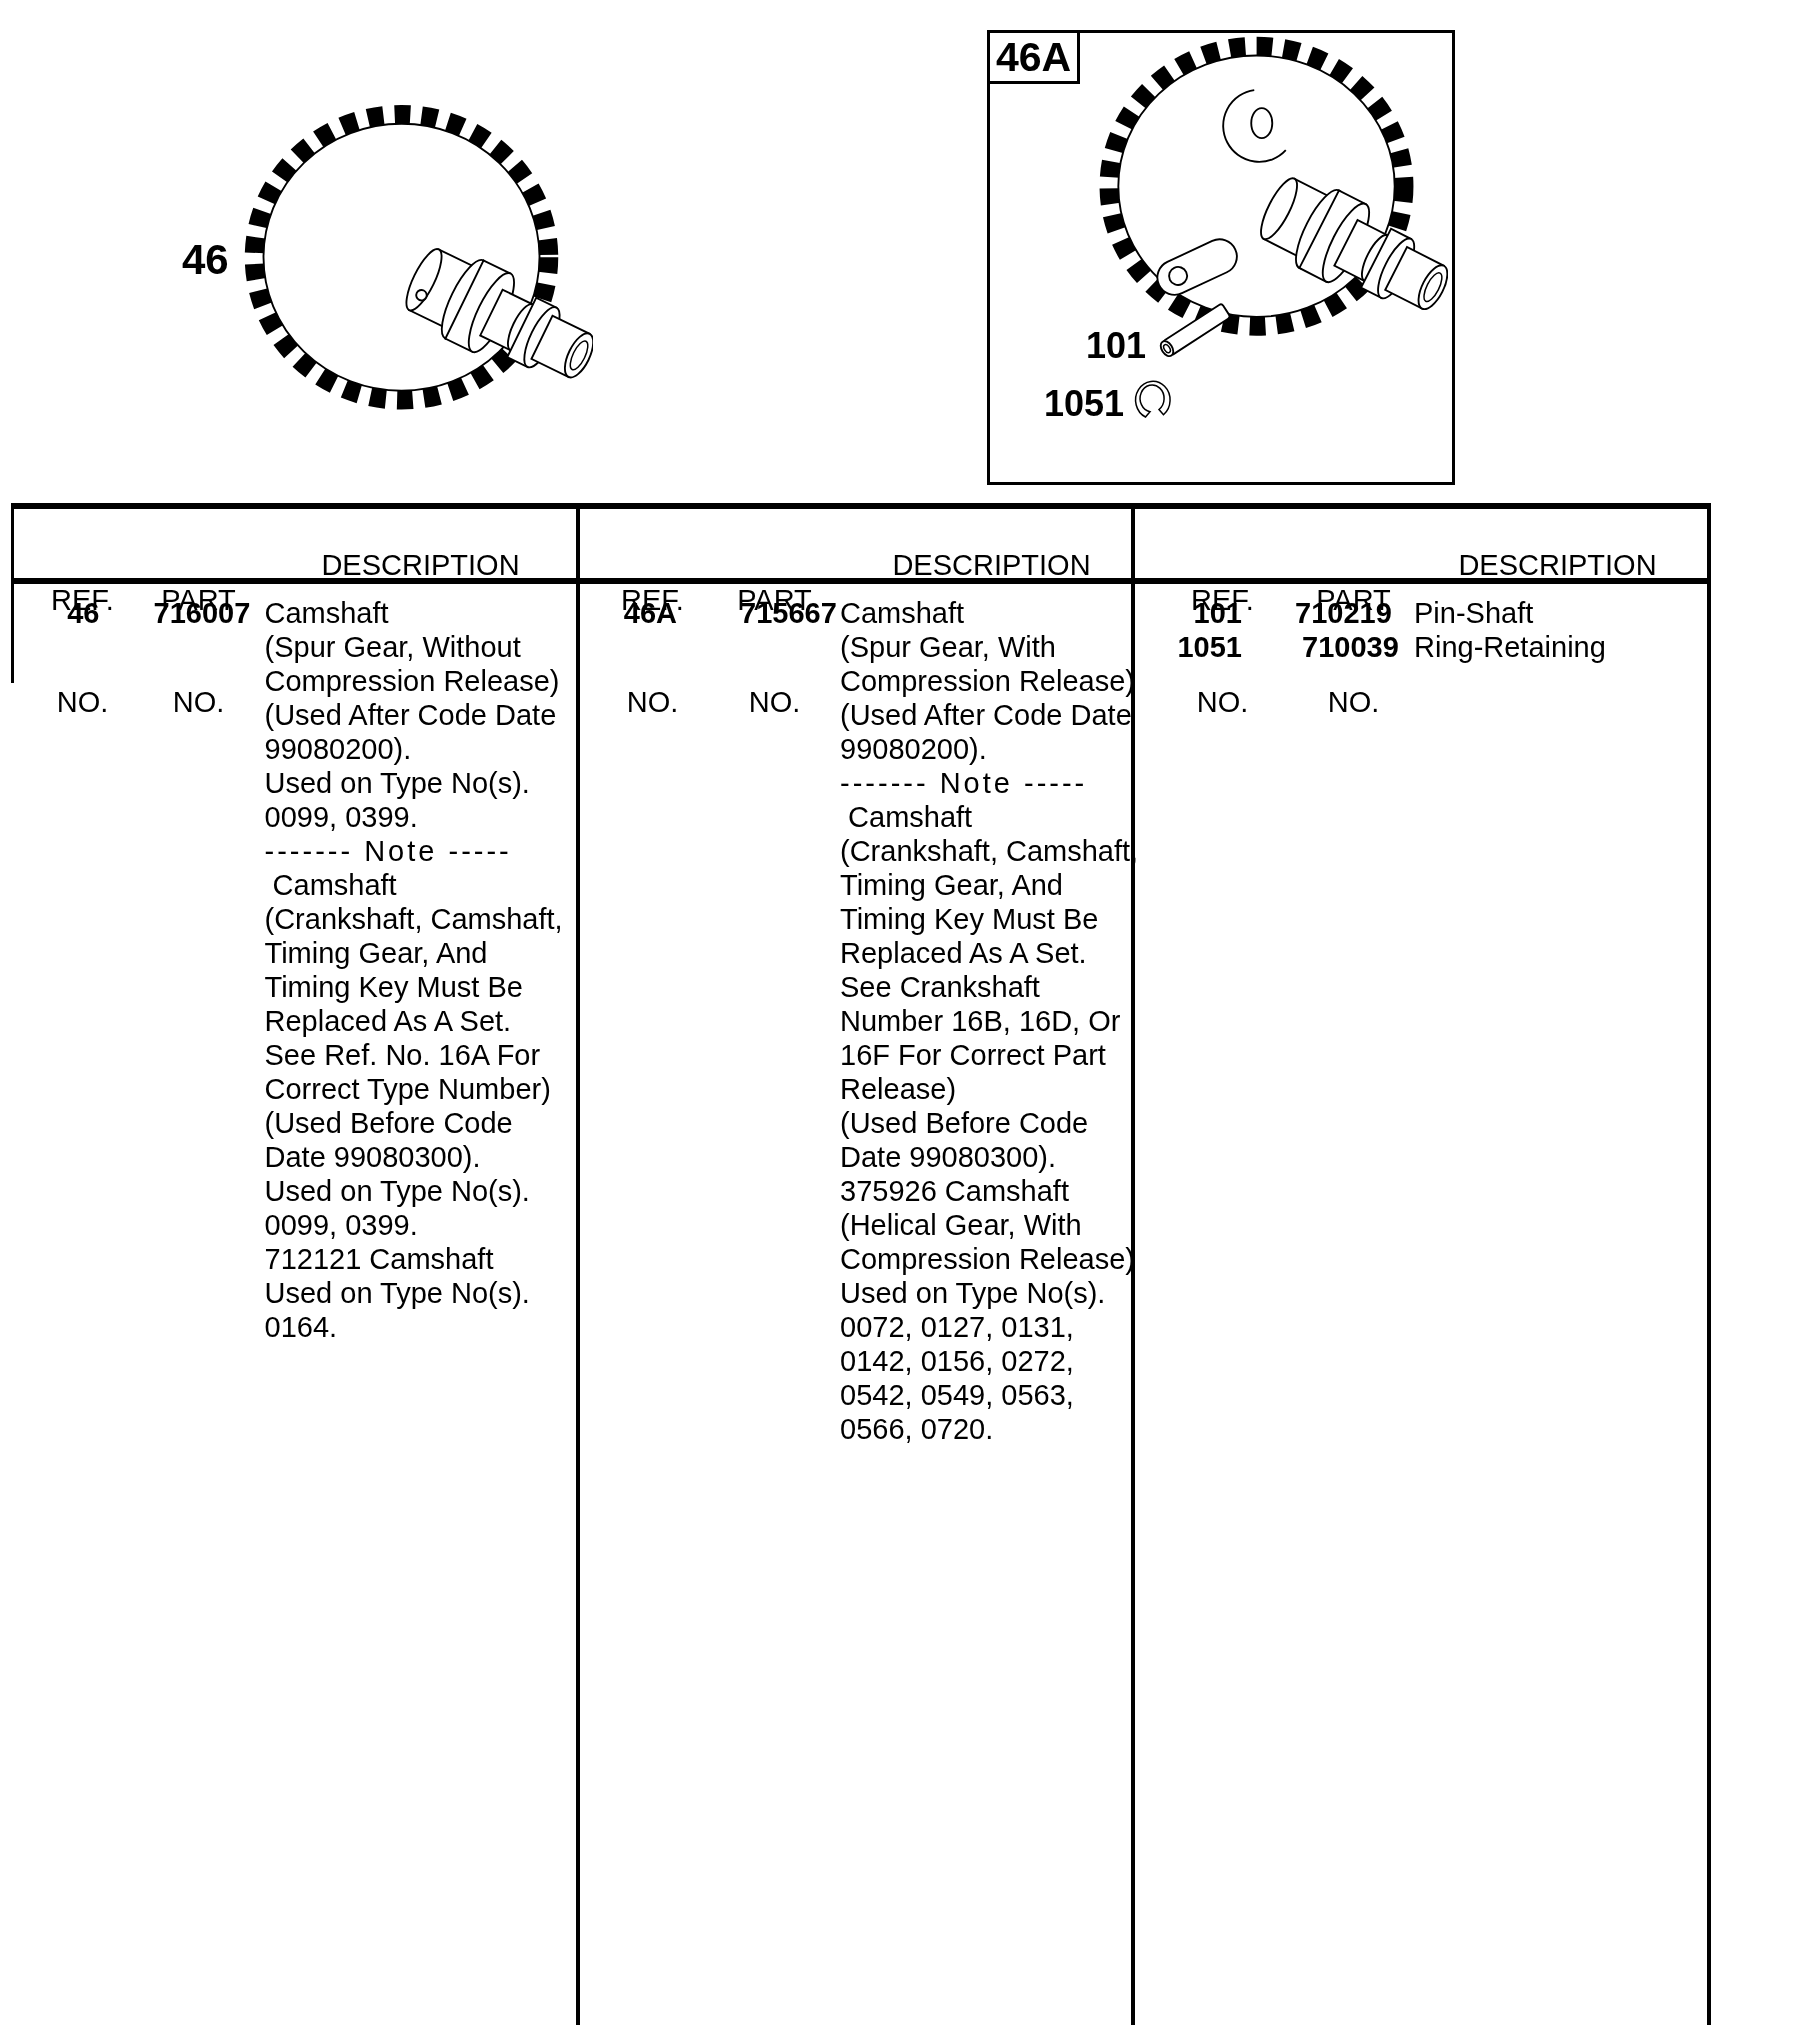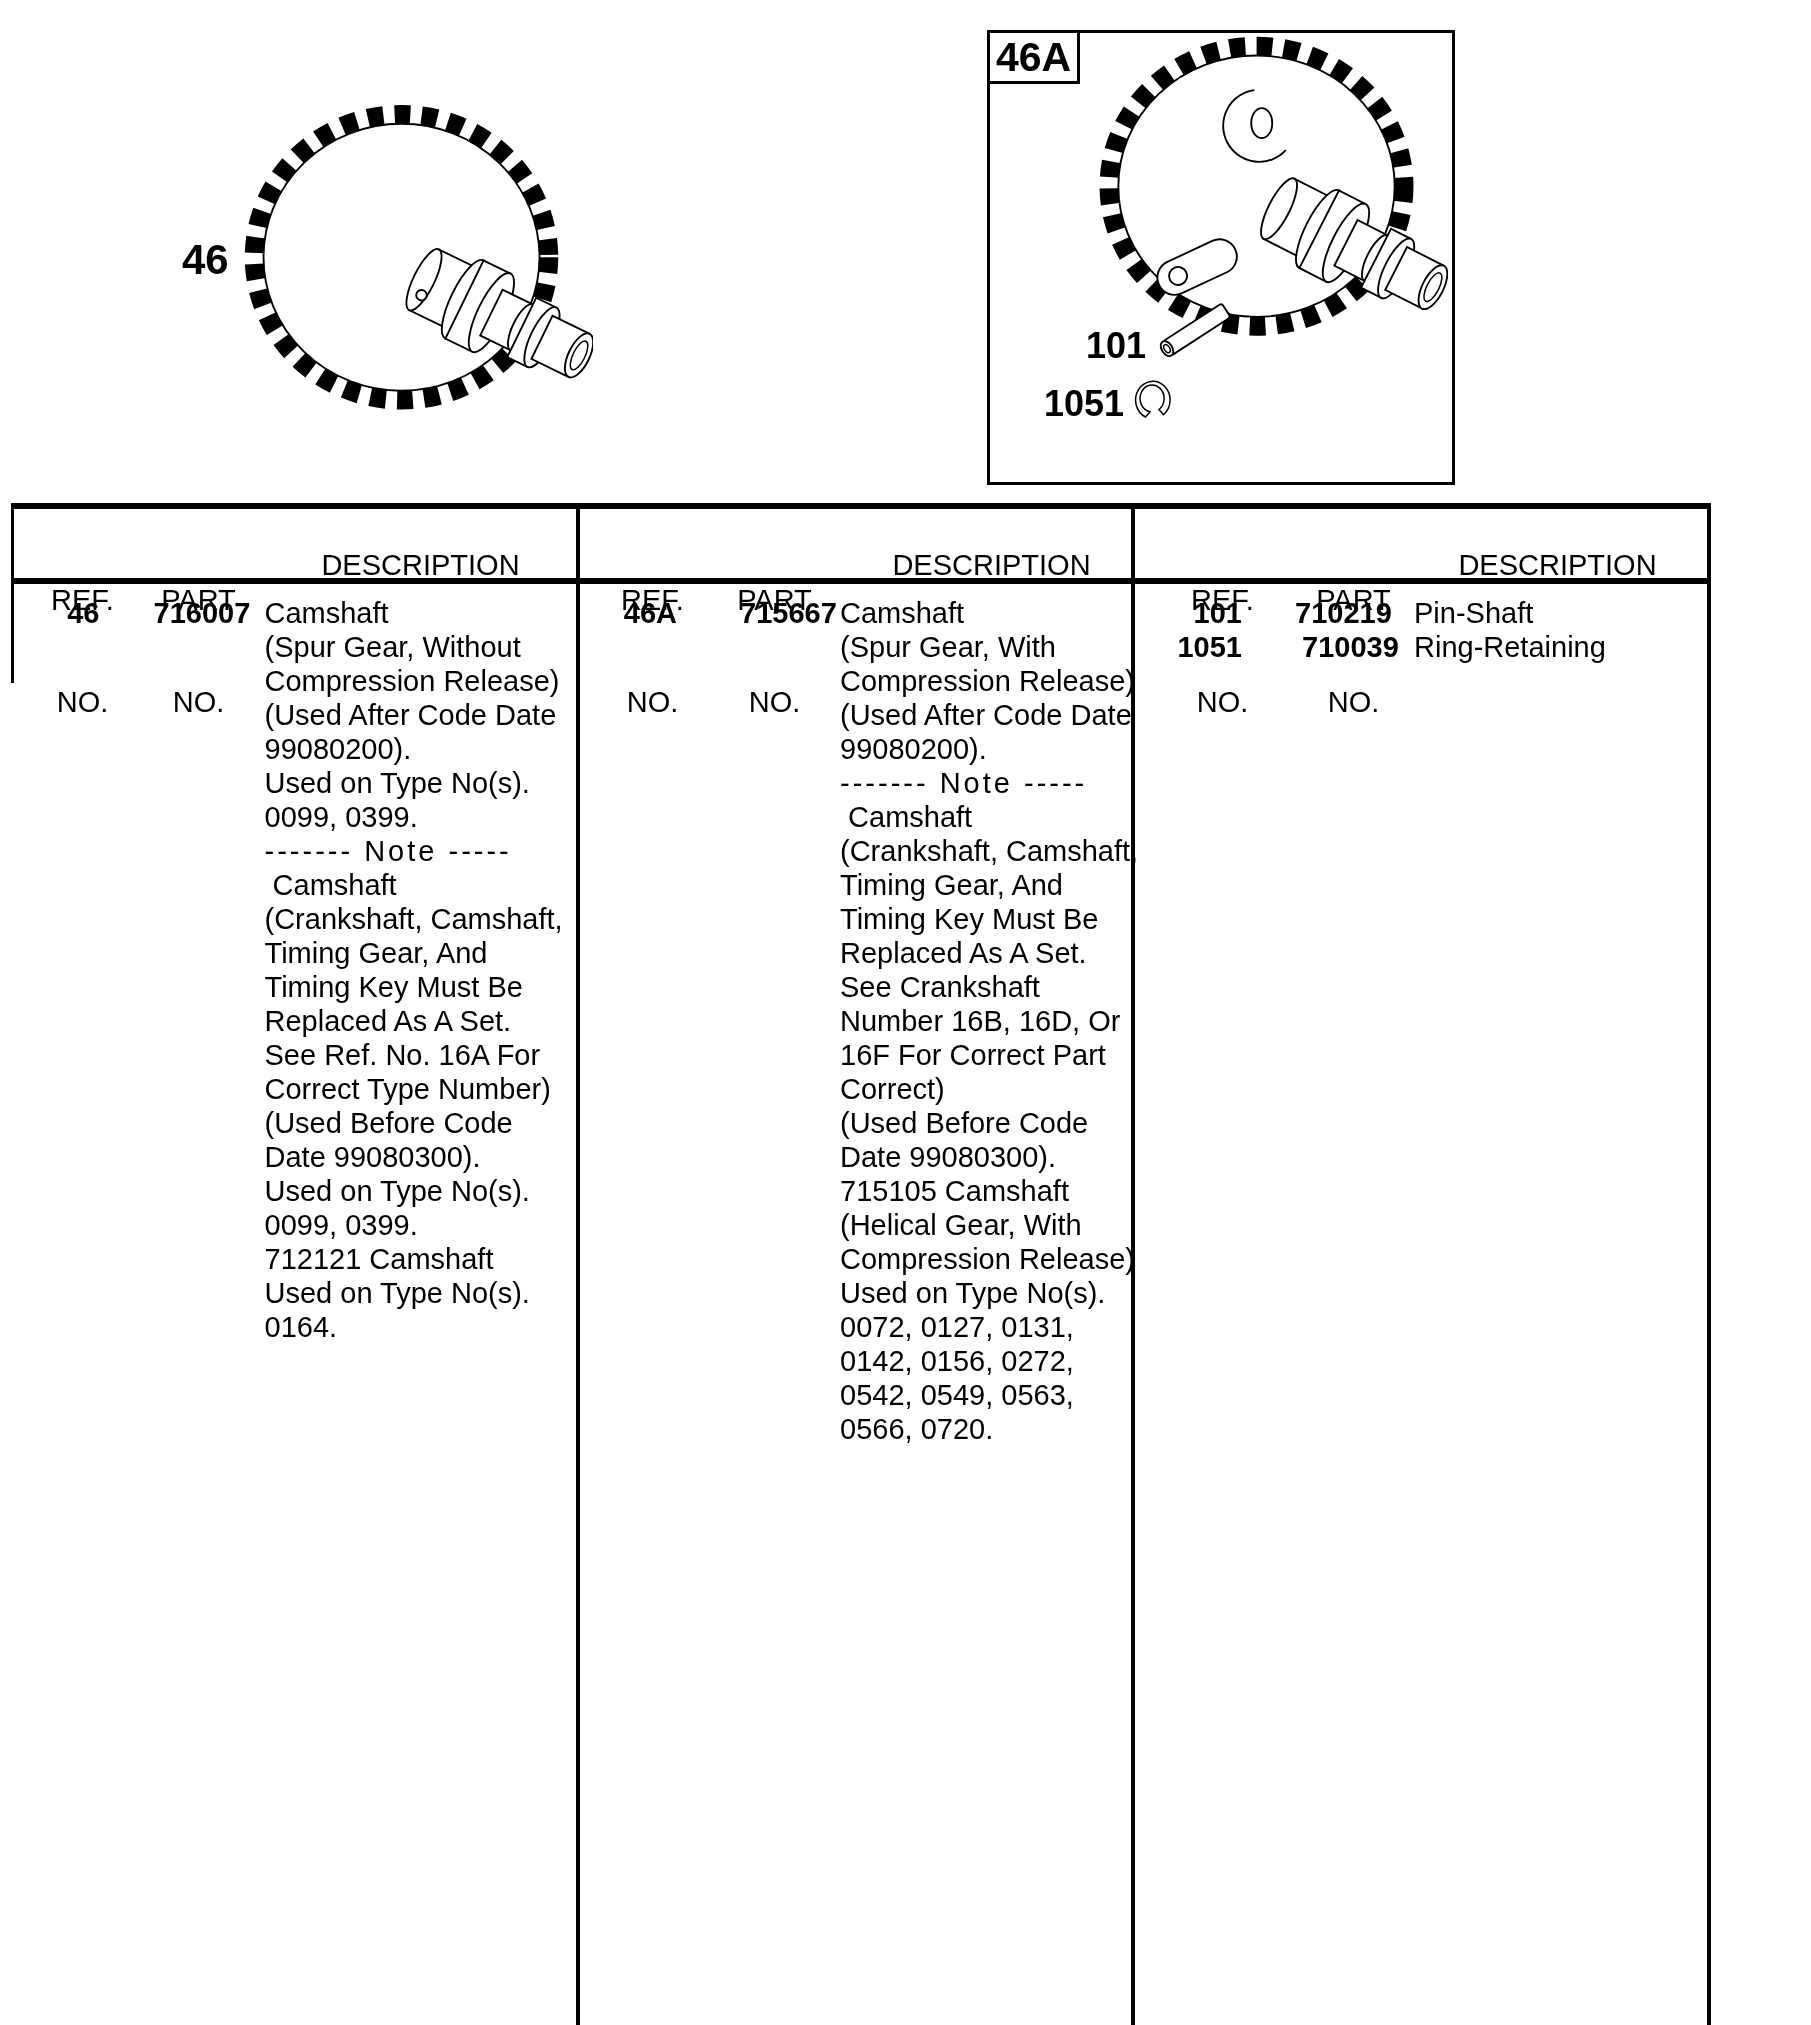--- a/index.html
+++ b/index.html
@@ -190,24 +190,24 @@
           <div class="desc-line"><span>99080200).</span></div>
           <div class="desc-line"><span class="b ls">------- Note -----</span></div>
           <div class="desc-line"><span> Camshaft</span></div>
           <div class="desc-line"><span>(Crankshaft, Camshaft,</span></div>
           <div class="desc-line"><span>Timing Gear, And</span></div>
           <div class="desc-line"><span>Timing Key Must Be</span></div>
           <div class="desc-line"><span>Replaced As A Set.</span></div>
           <div class="desc-line"><span>See Crankshaft</span></div>
           <div class="desc-line"><span>Number 16B, 16D, Or</span></div>
           <div class="desc-line"><span>16F For Correct Part</span></div>
-          <div class="desc-line"><span>Correct)</span></div>
+          <div class="desc-line"><span>Release)</span></div>
           <div class="desc-line"><span>(Used Before Code</span></div>
           <div class="desc-line"><span>Date 99080300).</span></div>
-          <div class="desc-line"><span class="b">715105</span><span> Camshaft</span></div>
+          <div class="desc-line"><span class="b">375926</span><span> Camshaft</span></div>
           <div class="desc-line"><span>(Helical Gear, With</span></div>
           <div class="desc-line"><span>Compression Release)</span></div>
           <div class="desc-line"><span>Used on Type No(s).</span></div>
           <div class="desc-line"><span>0072, 0127, 0131,</span></div>
           <div class="desc-line"><span>0142, 0156, 0272,</span></div>
           <div class="desc-line"><span>0542, 0549, 0563,</span></div>
           <div class="desc-line"><span>0566, 0720.</span></div>
         </div>
       </div>
     </div>

